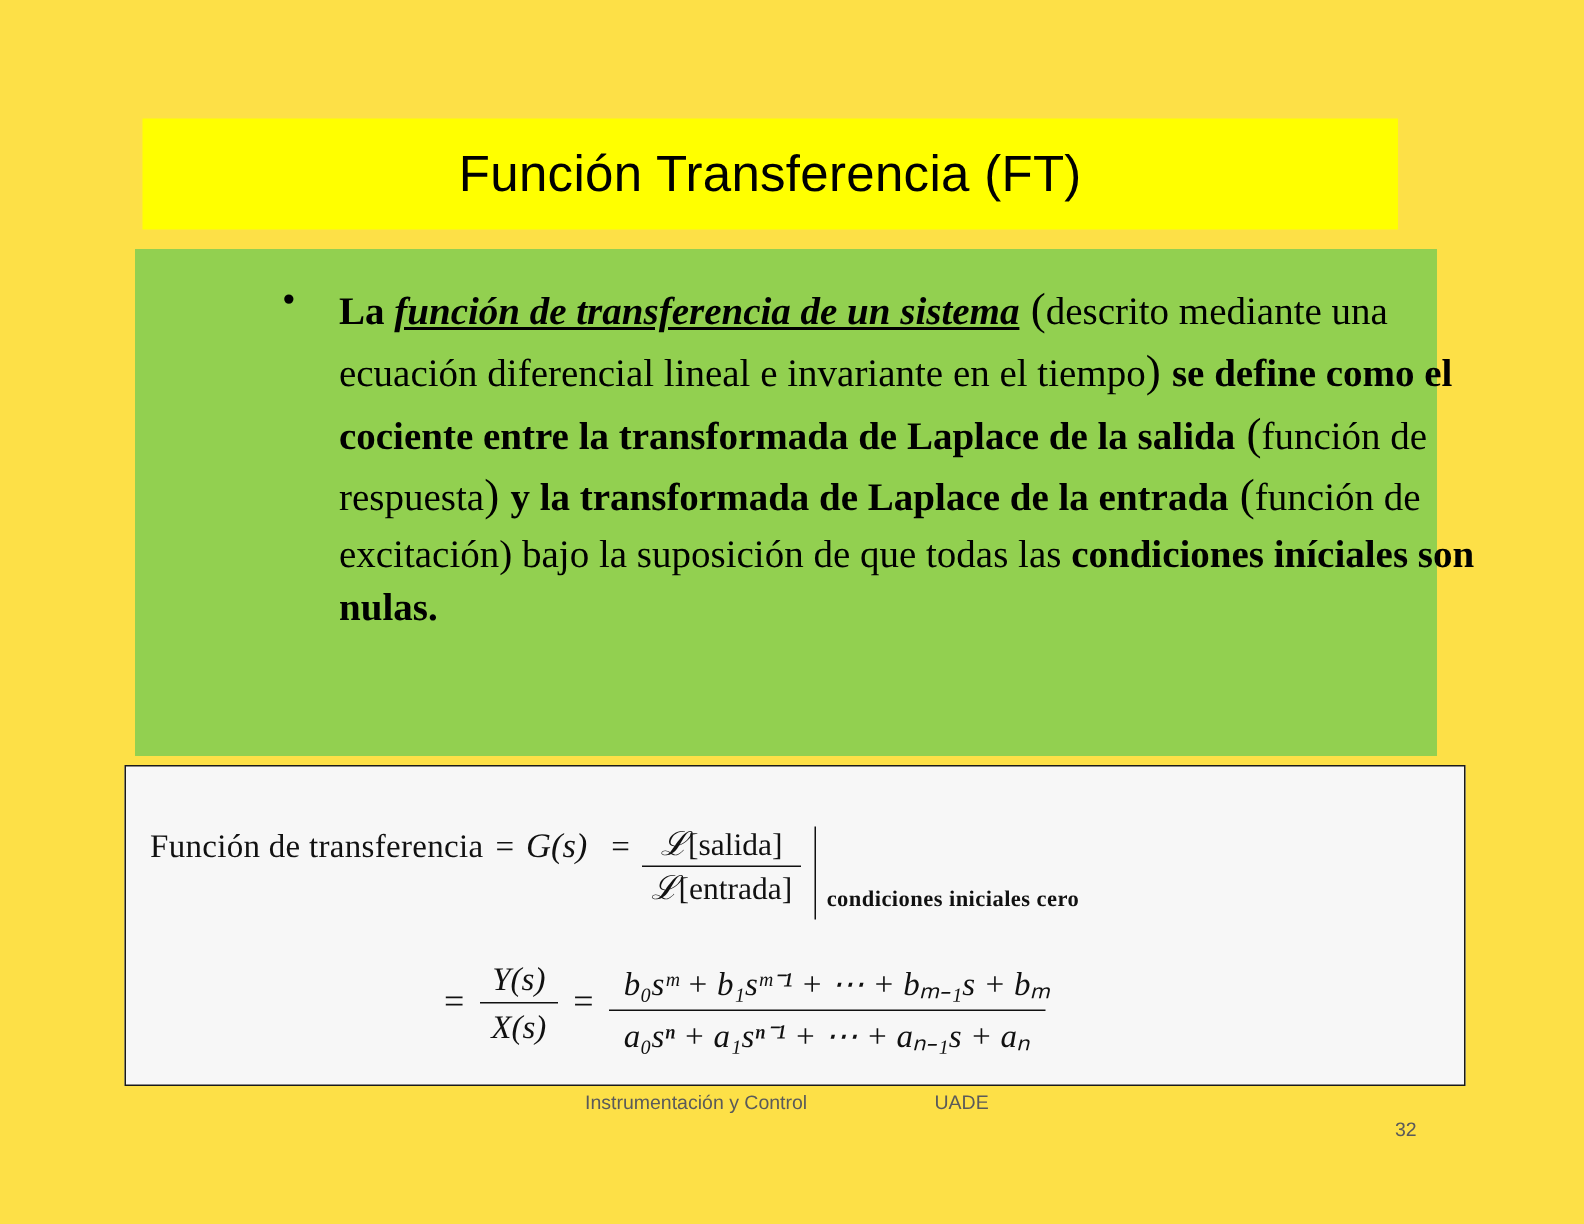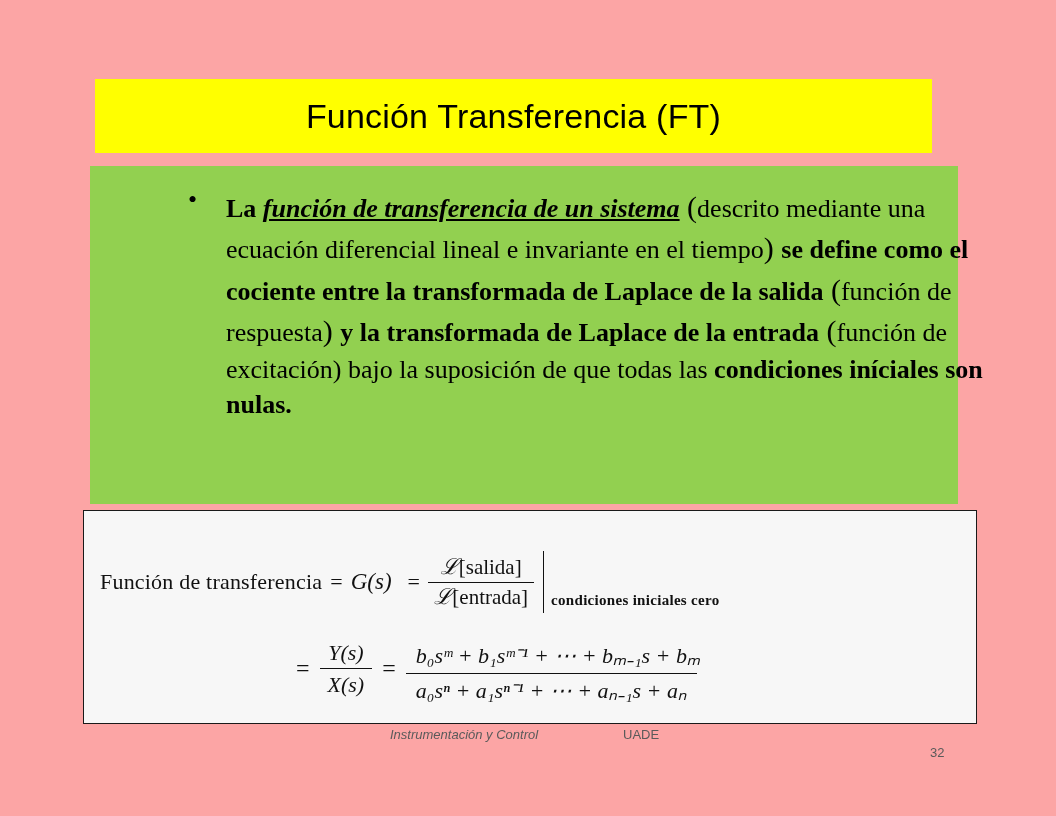--- a/index.html
+++ b/index.html
@@ -12,21 +12,21 @@
     height: 816px;
     font-family: "Liberation Sans", sans-serif;
     position: relative;
     overflow: hidden;
   }
   .slide {
     position: absolute;
     left: 0; top: 0;
     width: 1056px;
     height: 816px;
-    background: #fca5a5;
+    background: #fde047;
   }
   
   .title-banner {
     position: absolute;
     left: 95px;
     top: 79px;
     width: 837px;
     height: 74px;
     background: #ffff00;
     display: flex;
@@ -102,21 +102,21 @@
     height: 212px;
     background: #f7f7f7;
     border: 1px solid #1a1a1a;
     overflow: hidden;
   }
   .formula-line1 {
     position: absolute;
     left: 16px;
     top: 40px;
     display: flex;
-    align-items: center;
+    align-items: flex-start;
     font-family: "Liberation Serif", serif;
     color: #111111;
   }
   .fl-label {
     font-size: 22px;
     letter-spacing: 0.2px;
   }
   .fl-eq {
     font-size: 22px;
     margin: 0 8px;
@@ -226,21 +226,20 @@
     width: 1056px;
     height: 24px;
   }
   .footer-course {
     position: absolute;
     left: 390px;
     top: 0;
     font-size: 13px;
     color: #5a5a5a;
     font-family: "Liberation Sans", sans-serif;
-    font-style: italic;
   }
   .footer-org {
     position: absolute;
     left: 623px;
     top: 0;
     font-size: 13px;
     color: #5a5a5a;
     font-family: "Liberation Sans", sans-serif;
   }
   .footer-page {

